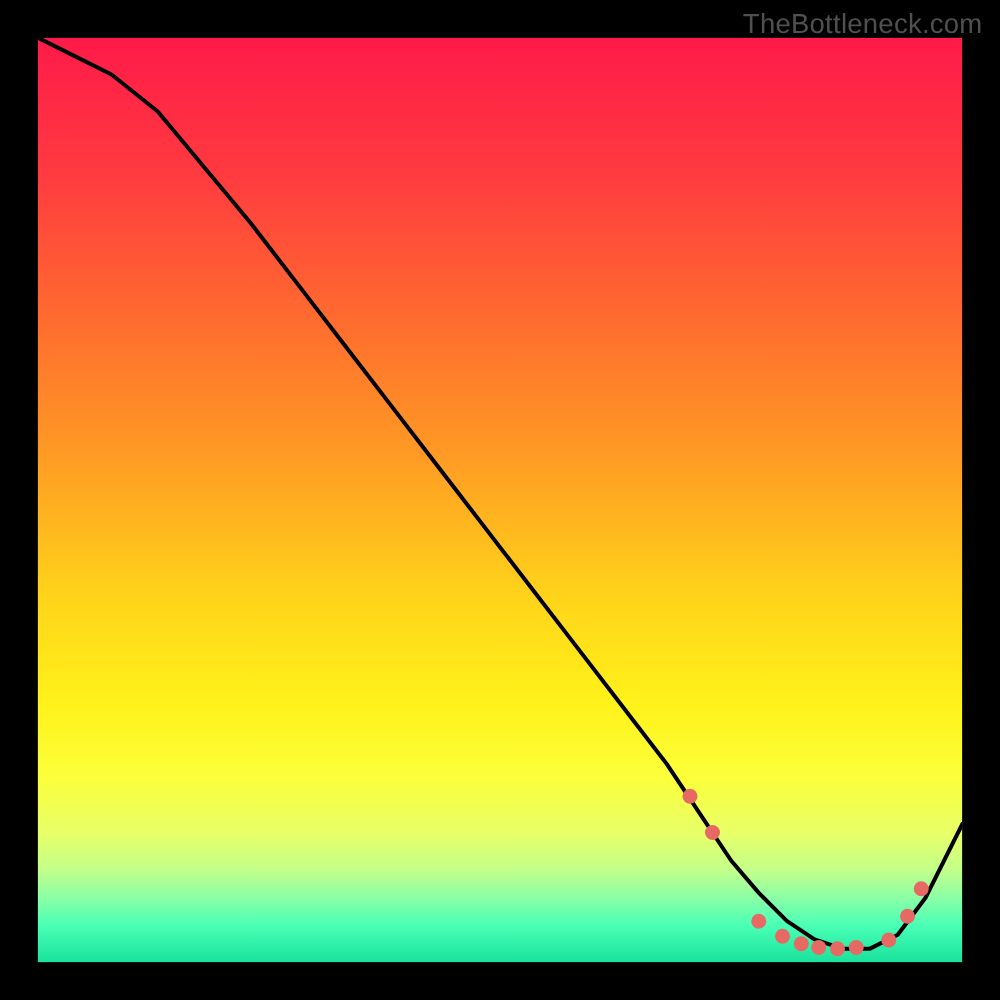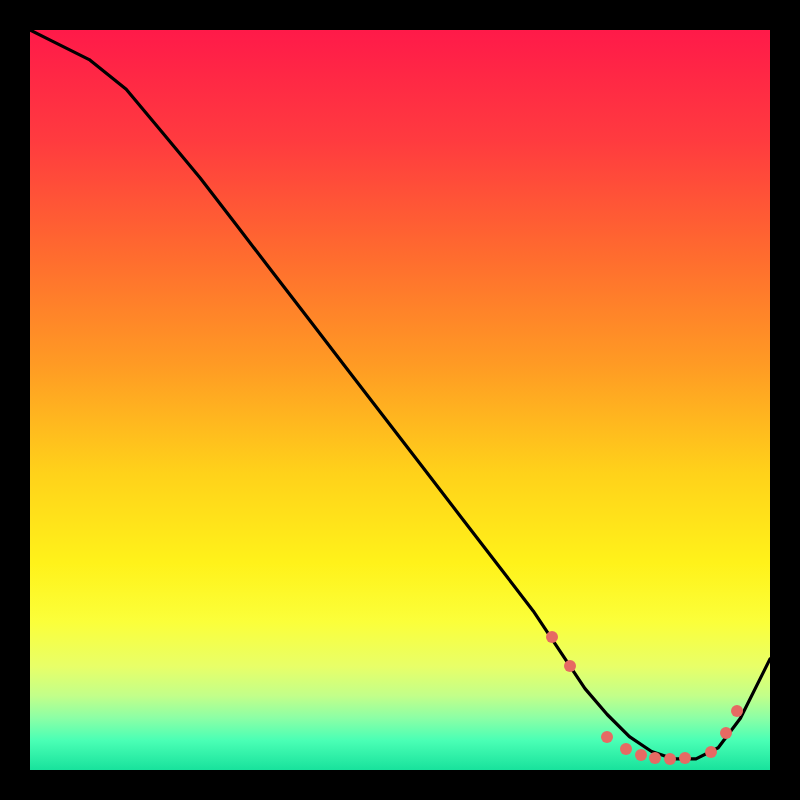--- a/index.html
+++ b/index.html
@@ -9,20 +9,21 @@
 .gradient-bg{position:absolute;top:0;left:0;width:100%;height:100%}
 .watermark{position:absolute;top:6px;right:14px;color:#505050;font-size:22px;font-weight:400;letter-spacing:0.2px}
 .curve{position:absolute;top:0;left:0;width:740px;height:740px;pointer-events:none}
 .dots{position:absolute;top:0;left:0;width:740px;height:740px;pointer-events:none}
 .dot{position:absolute;width:12px;height:12px;border-radius:50%;background:#e66a63;transform:translate(-50%,-50%)}
 </style>
 </head>
 <body>
 
 <div class="chart-container">
+  <div class="watermark">TheBottleneck.com</div>
   <div class="plot-area">
     <svg class="gradient-bg" viewBox="0 0 740 740" preserveAspectRatio="none">
       <defs>
         <linearGradient id="bg" x1="0" y1="0" x2="0" y2="1">
             <stop offset="0%" stop-color="#ff1a49"></stop>
             <stop offset="15%" stop-color="#ff3b3f"></stop>
             <stop offset="30%" stop-color="#ff6a2f"></stop>
             <stop offset="45%" stop-color="#ff9a24"></stop>
             <stop offset="60%" stop-color="#ffd21a"></stop>
             <stop offset="72%" stop-color="#fff21a"></stop>

